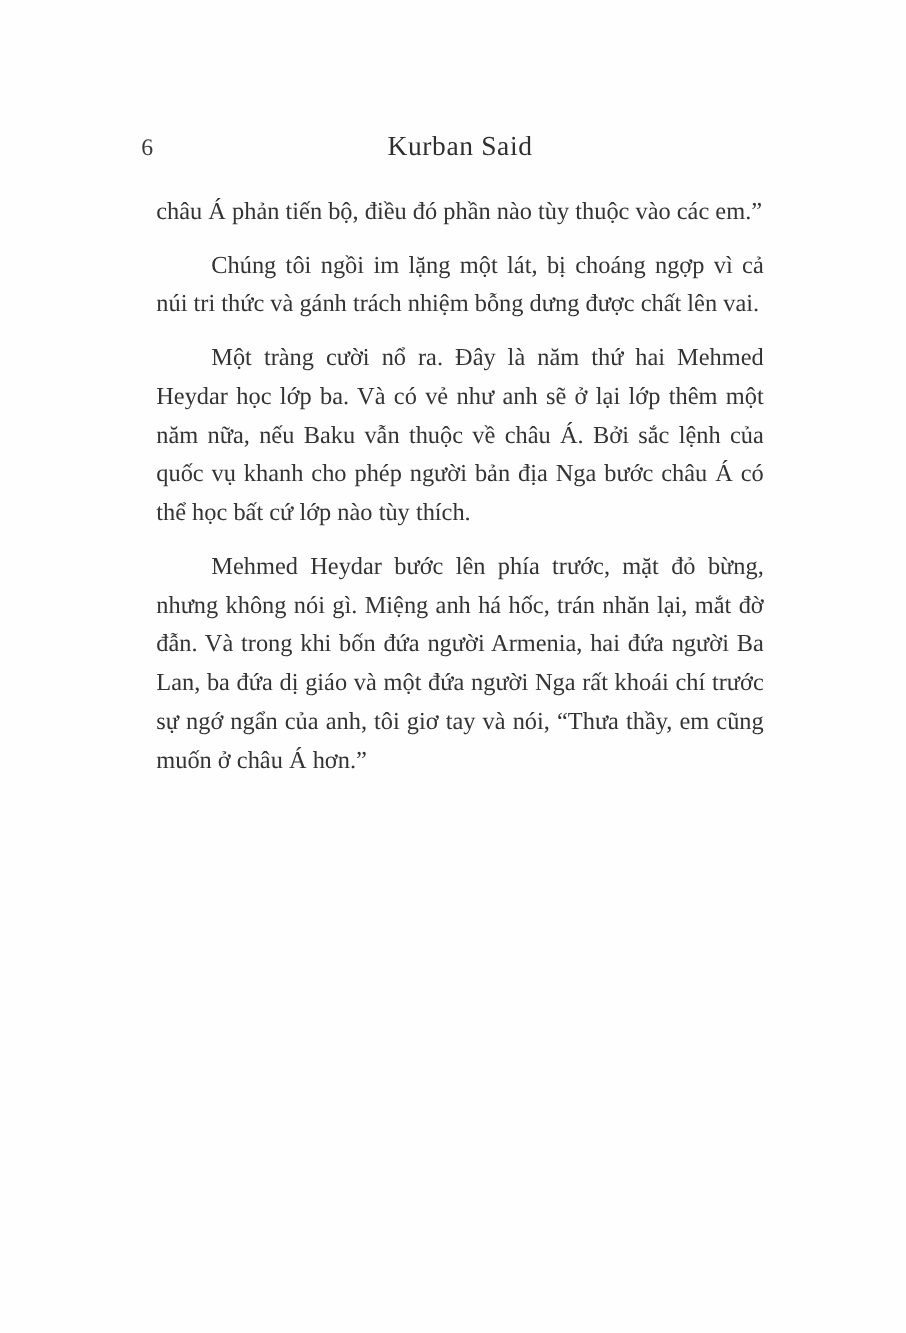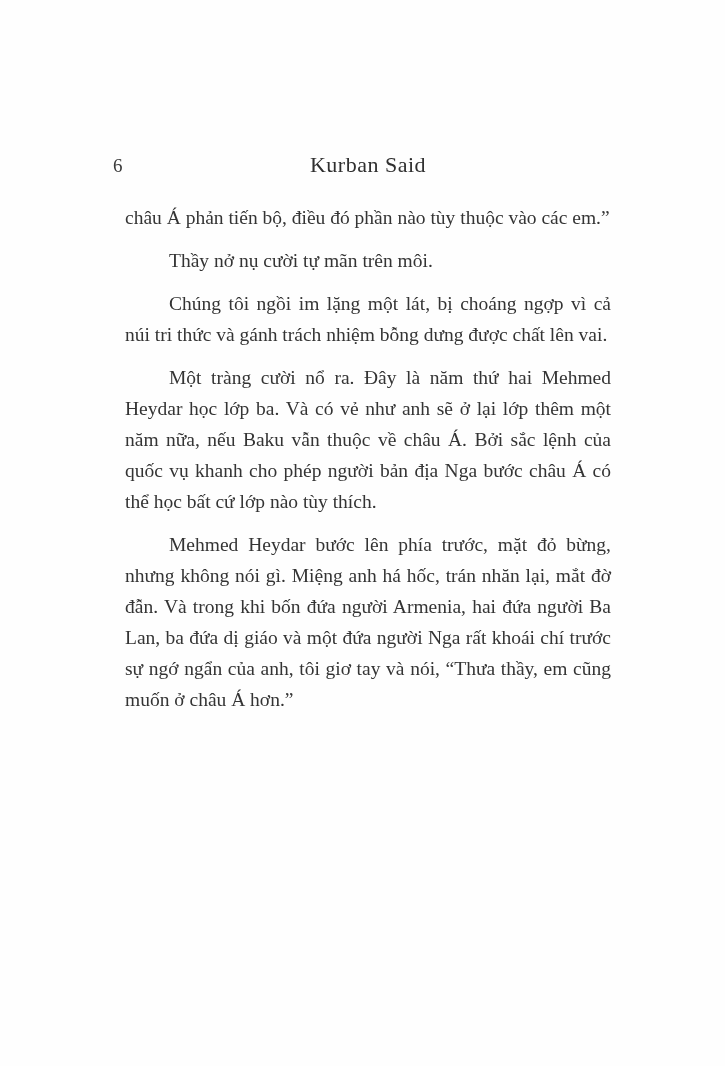--- a/index.html
+++ b/index.html
@@ -28,21 +28,20 @@
     justify-self: start;
     font-size: 19px;
     color: #3a3a3a;
   }
   .running-head {
     justify-self: center;
     font-size: 22px;
     letter-spacing: 0.5px;
     color: #2f2f2f;
     font-family: "Liberation Serif", "DejaVu Serif", serif;
-    margin-top: 48px;
   }
   .header-spacer {
     justify-self: end;
   }
   .page-body {
     font-size: 19.5px;
     line-height: 31px;
     text-align: justify;
     text-justify: inter-word;
     color: #343434;
@@ -64,19 +63,18 @@
 <div class="page">
 
   <header class="page-header">
     <span class="page-number">6</span>
     <span class="running-head">Kurban Said</span>
     <span class="header-spacer"></span>
   </header>
 
   <main class="page-body">
     <p class="para no-indent">châu Á phản tiến bộ, điều đó phần nào tùy thuộc vào các em.”</p>
-    <p class="para indent">Thầy nở nụ cười tự mãn trên môi.</p>
     <p class="para indent">Chúng tôi ngồi im lặng một lát, bị choáng ngợp vì cả núi tri thức và gánh trách nhiệm bỗng dưng được chất lên vai.</p>
     <p class="para indent">Một tràng cười nổ ra. Đây là năm thứ hai Mehmed Heydar học lớp ba. Và có vẻ như anh sẽ ở lại lớp thêm một năm nữa, nếu Baku vẫn thuộc về châu Á. Bởi sắc lệnh của quốc vụ khanh cho phép người bản địa Nga bước châu Á có thể học bất cứ lớp nào tùy thích.</p>
     <p class="para indent">Mehmed Heydar bước lên phía trước, mặt đỏ bừng, nhưng không nói gì. Miệng anh há hốc, trán nhăn lại, mắt đờ đẫn. Và trong khi bốn đứa người Armenia, hai đứa người Ba Lan, ba đứa dị giáo và một đứa người Nga rất khoái chí trước sự ngớ ngẩn của anh, tôi giơ tay và nói, “Thưa thầy, em cũng muốn ở châu Á hơn.”</p>
   </main>
 
 </div>
 
 </body></html>

